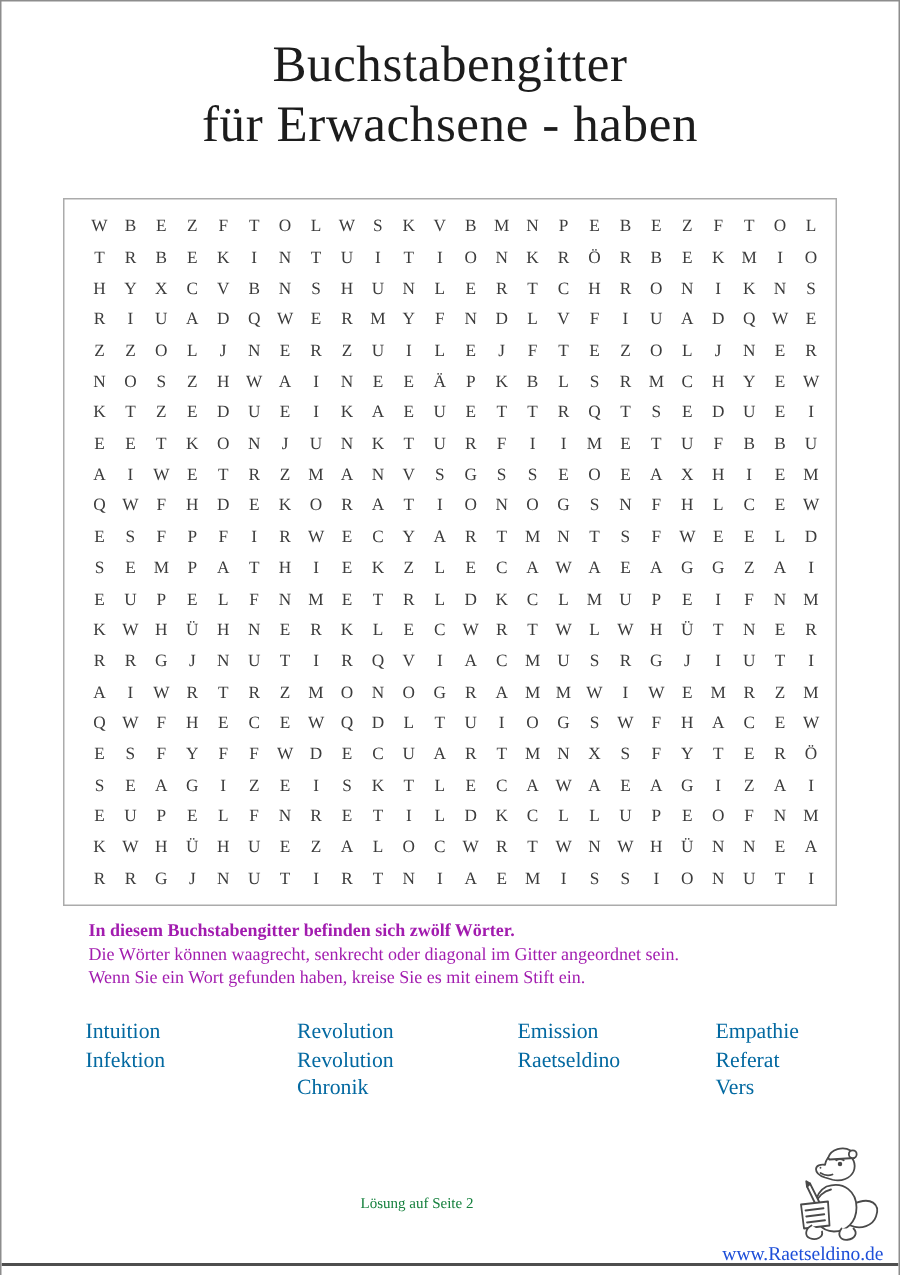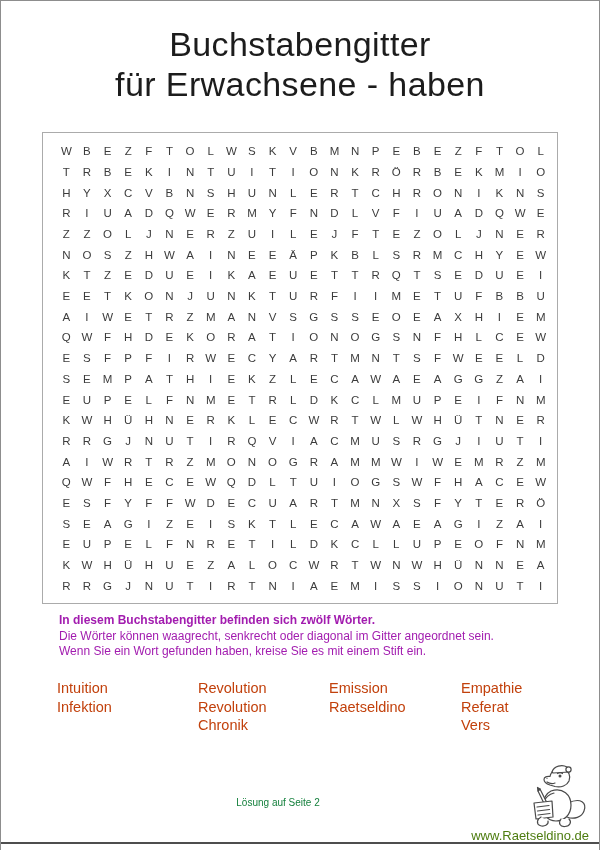--- a/index.html
+++ b/index.html
@@ -1,18 +1,18 @@
 <!DOCTYPE html>
 <html><head>
 <meta charset="utf-8">
 <style>
   html,body { margin:0; padding:0; background:#fff; }
   .page {
     position:relative; width:600px; height:850px; background:#ffffff;
-    font-family:Liberation Sans, sans-serif; box-sizing:border-box;
+    font-family:Liberation Serif, serif; box-sizing:border-box;
     border-left:1px solid #8d8d8d; border-top:1px solid #8d8d8d; border-right:1px solid #8d8d8d;
     overflow:hidden;
   }
   .title {
     position:absolute; top:23px; left:0; width:100%; text-align:center;
     font-size:34px; line-height:40px; color:#1c1c1c; letter-spacing:0.4px;
   }
   .grid-box {
     position:absolute; left:41px; top:131px; width:516px; height:472px;
     border:1px solid #ababab; box-sizing:border-box; background:#fff;
@@ -25,34 +25,34 @@
     display:flex; align-items:center; justify-content:center;
     font-size:11.5px; color:#3c3c3c;
   }
   .instructions {
     position:absolute; left:58px; top:612px;
     font-size:12px; line-height:15.5px; color:#a21caf;
   }
   .instructions .bold { font-weight:bold; }
   .word-list {
     position:absolute; left:56px; top:678px; display:flex;
-    font-size:14.5px; line-height:18.5px; color:#c2410c;
+    font-size:14.5px; line-height:18.5px; color:#0369a1;
   }
   .word-col:nth-child(1) { width:141px; }
   .word-col:nth-child(2) { width:131px; }
-  .word-col:nth-child(3) { width:132px; }
+  .word-col:nth-child(3) { width:132px;margin-left:16px; }
   .solution-note {
     position:absolute; top:796px; left:277px; transform:translateX(-50%);
     font-size:10px; color:#15803d; white-space:nowrap;
   }
   .mascot { position:absolute; left:510px; top:760px; width:80px; height:68px; }
   .mascot svg { display:block; }
   .website {
     position:absolute; right:10px; top:827px;
-    font-size:13px; color:#4d7c0f;text-align:right;
+    font-size:13px; color:#1d4ed8;text-align:right;
   }
   .bottom-rule {
     position:absolute; left:0; right:0; top:841px; height:2px; background:#4e4e4e;
   }
 </style>
 </head>
 <body>
 
 <div class="page">
 

